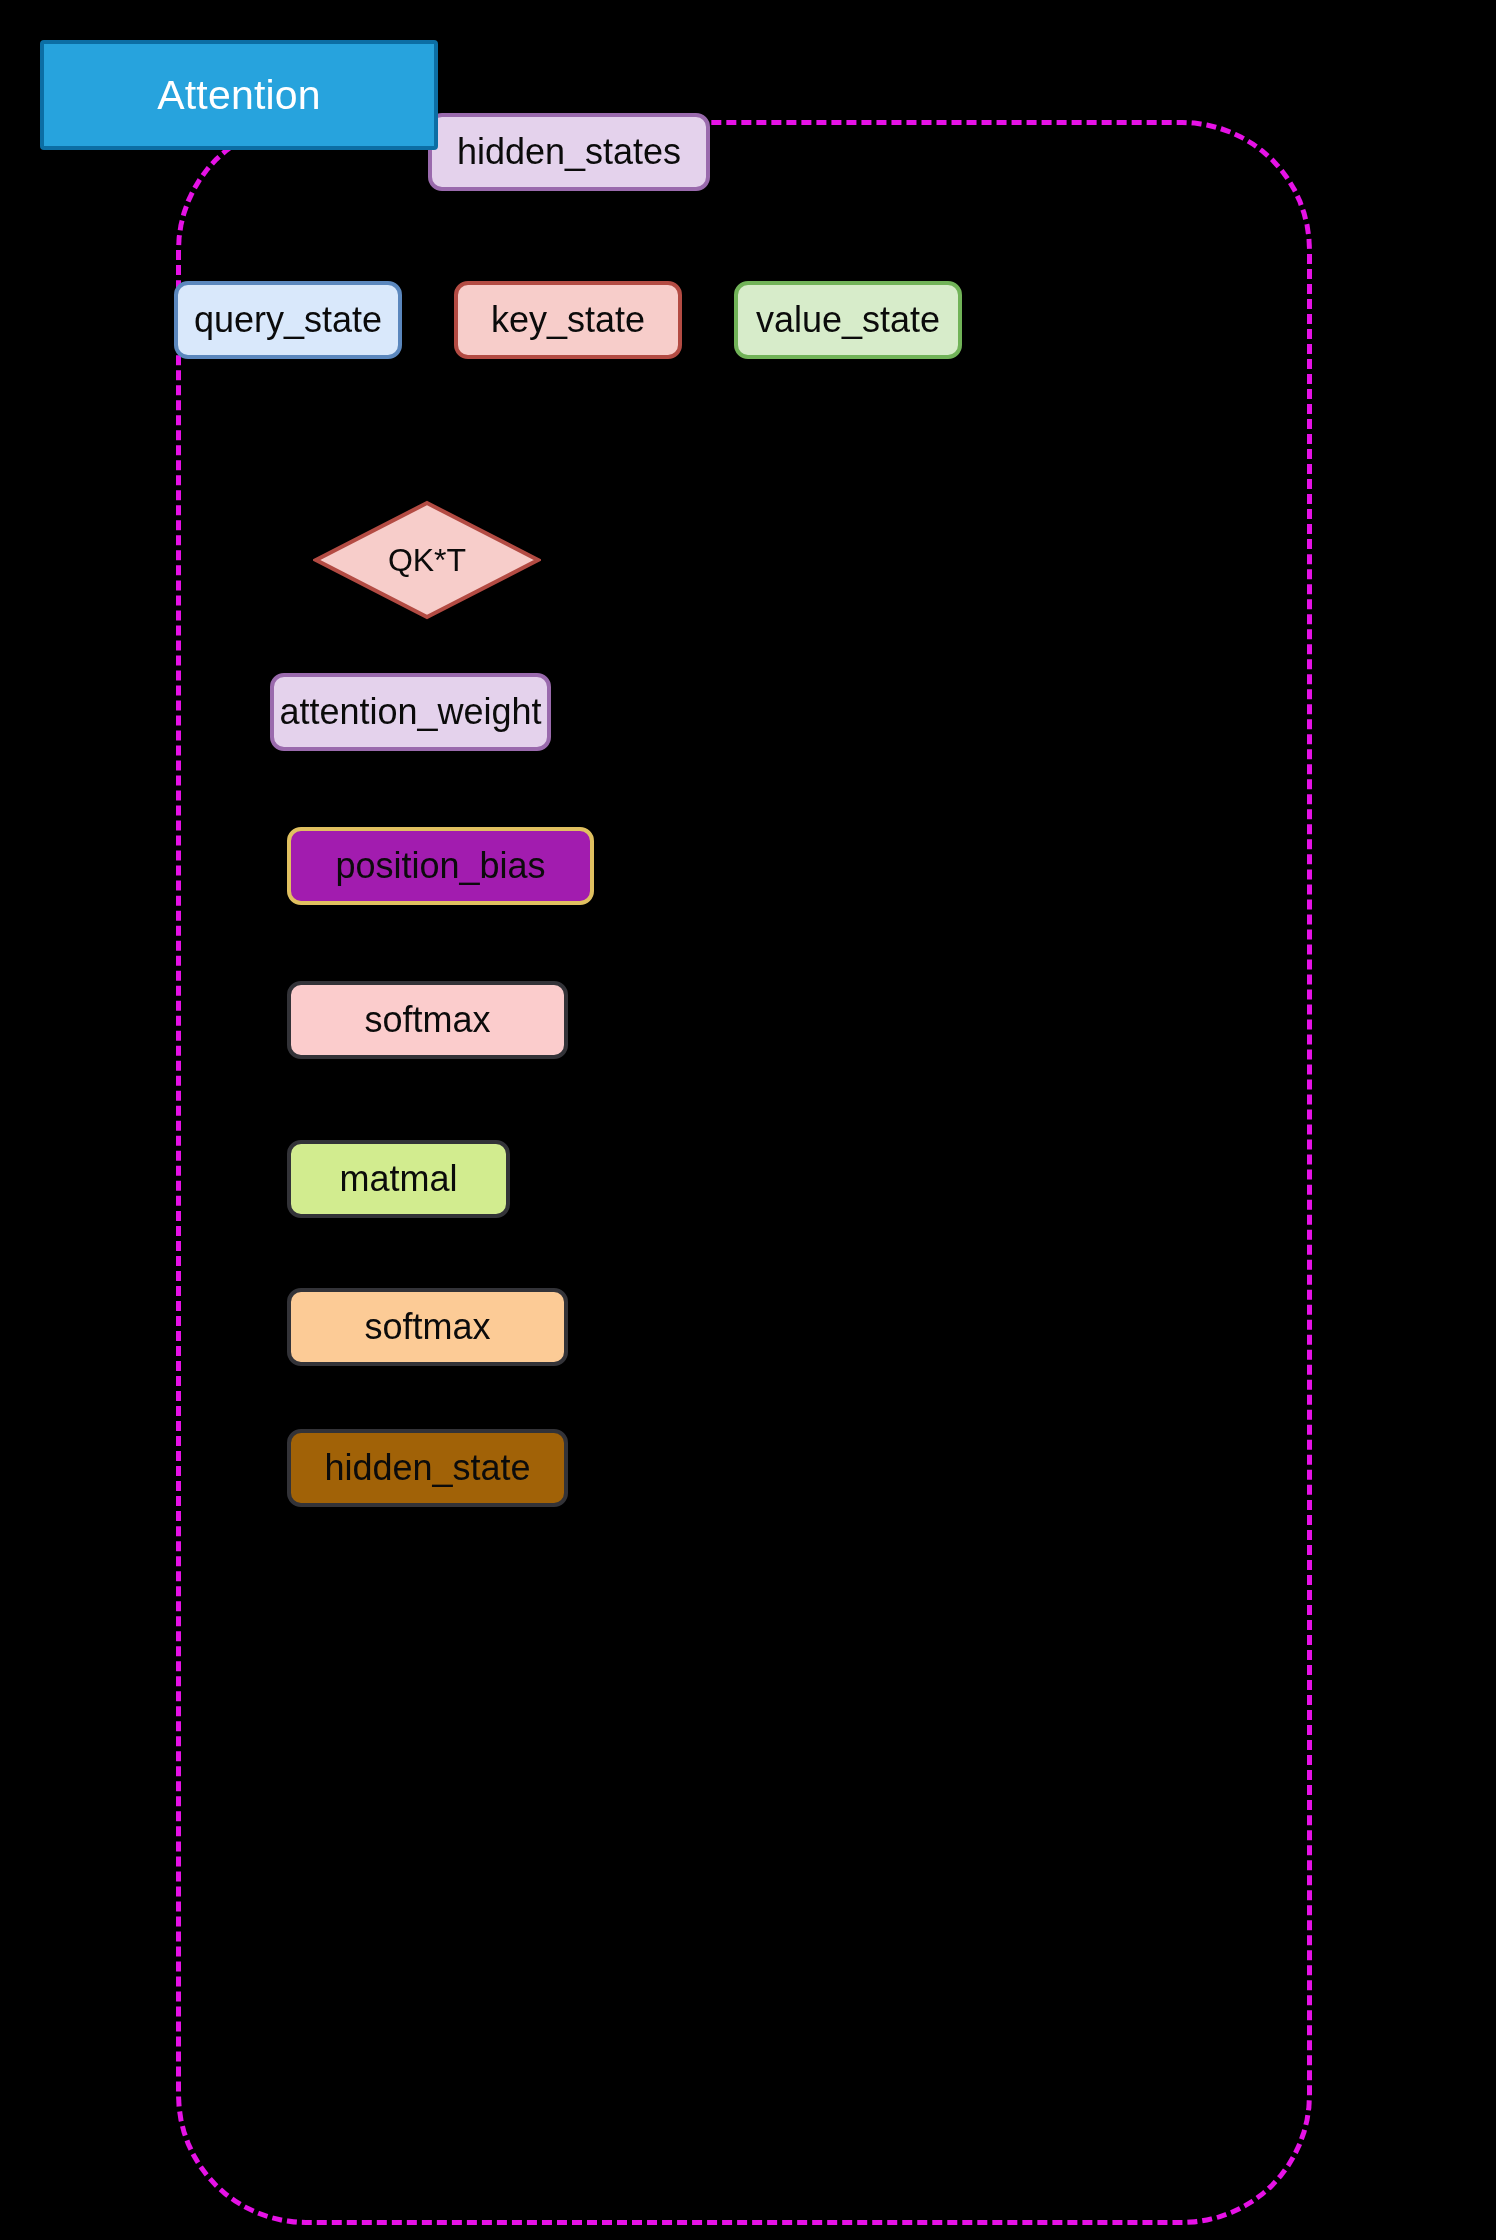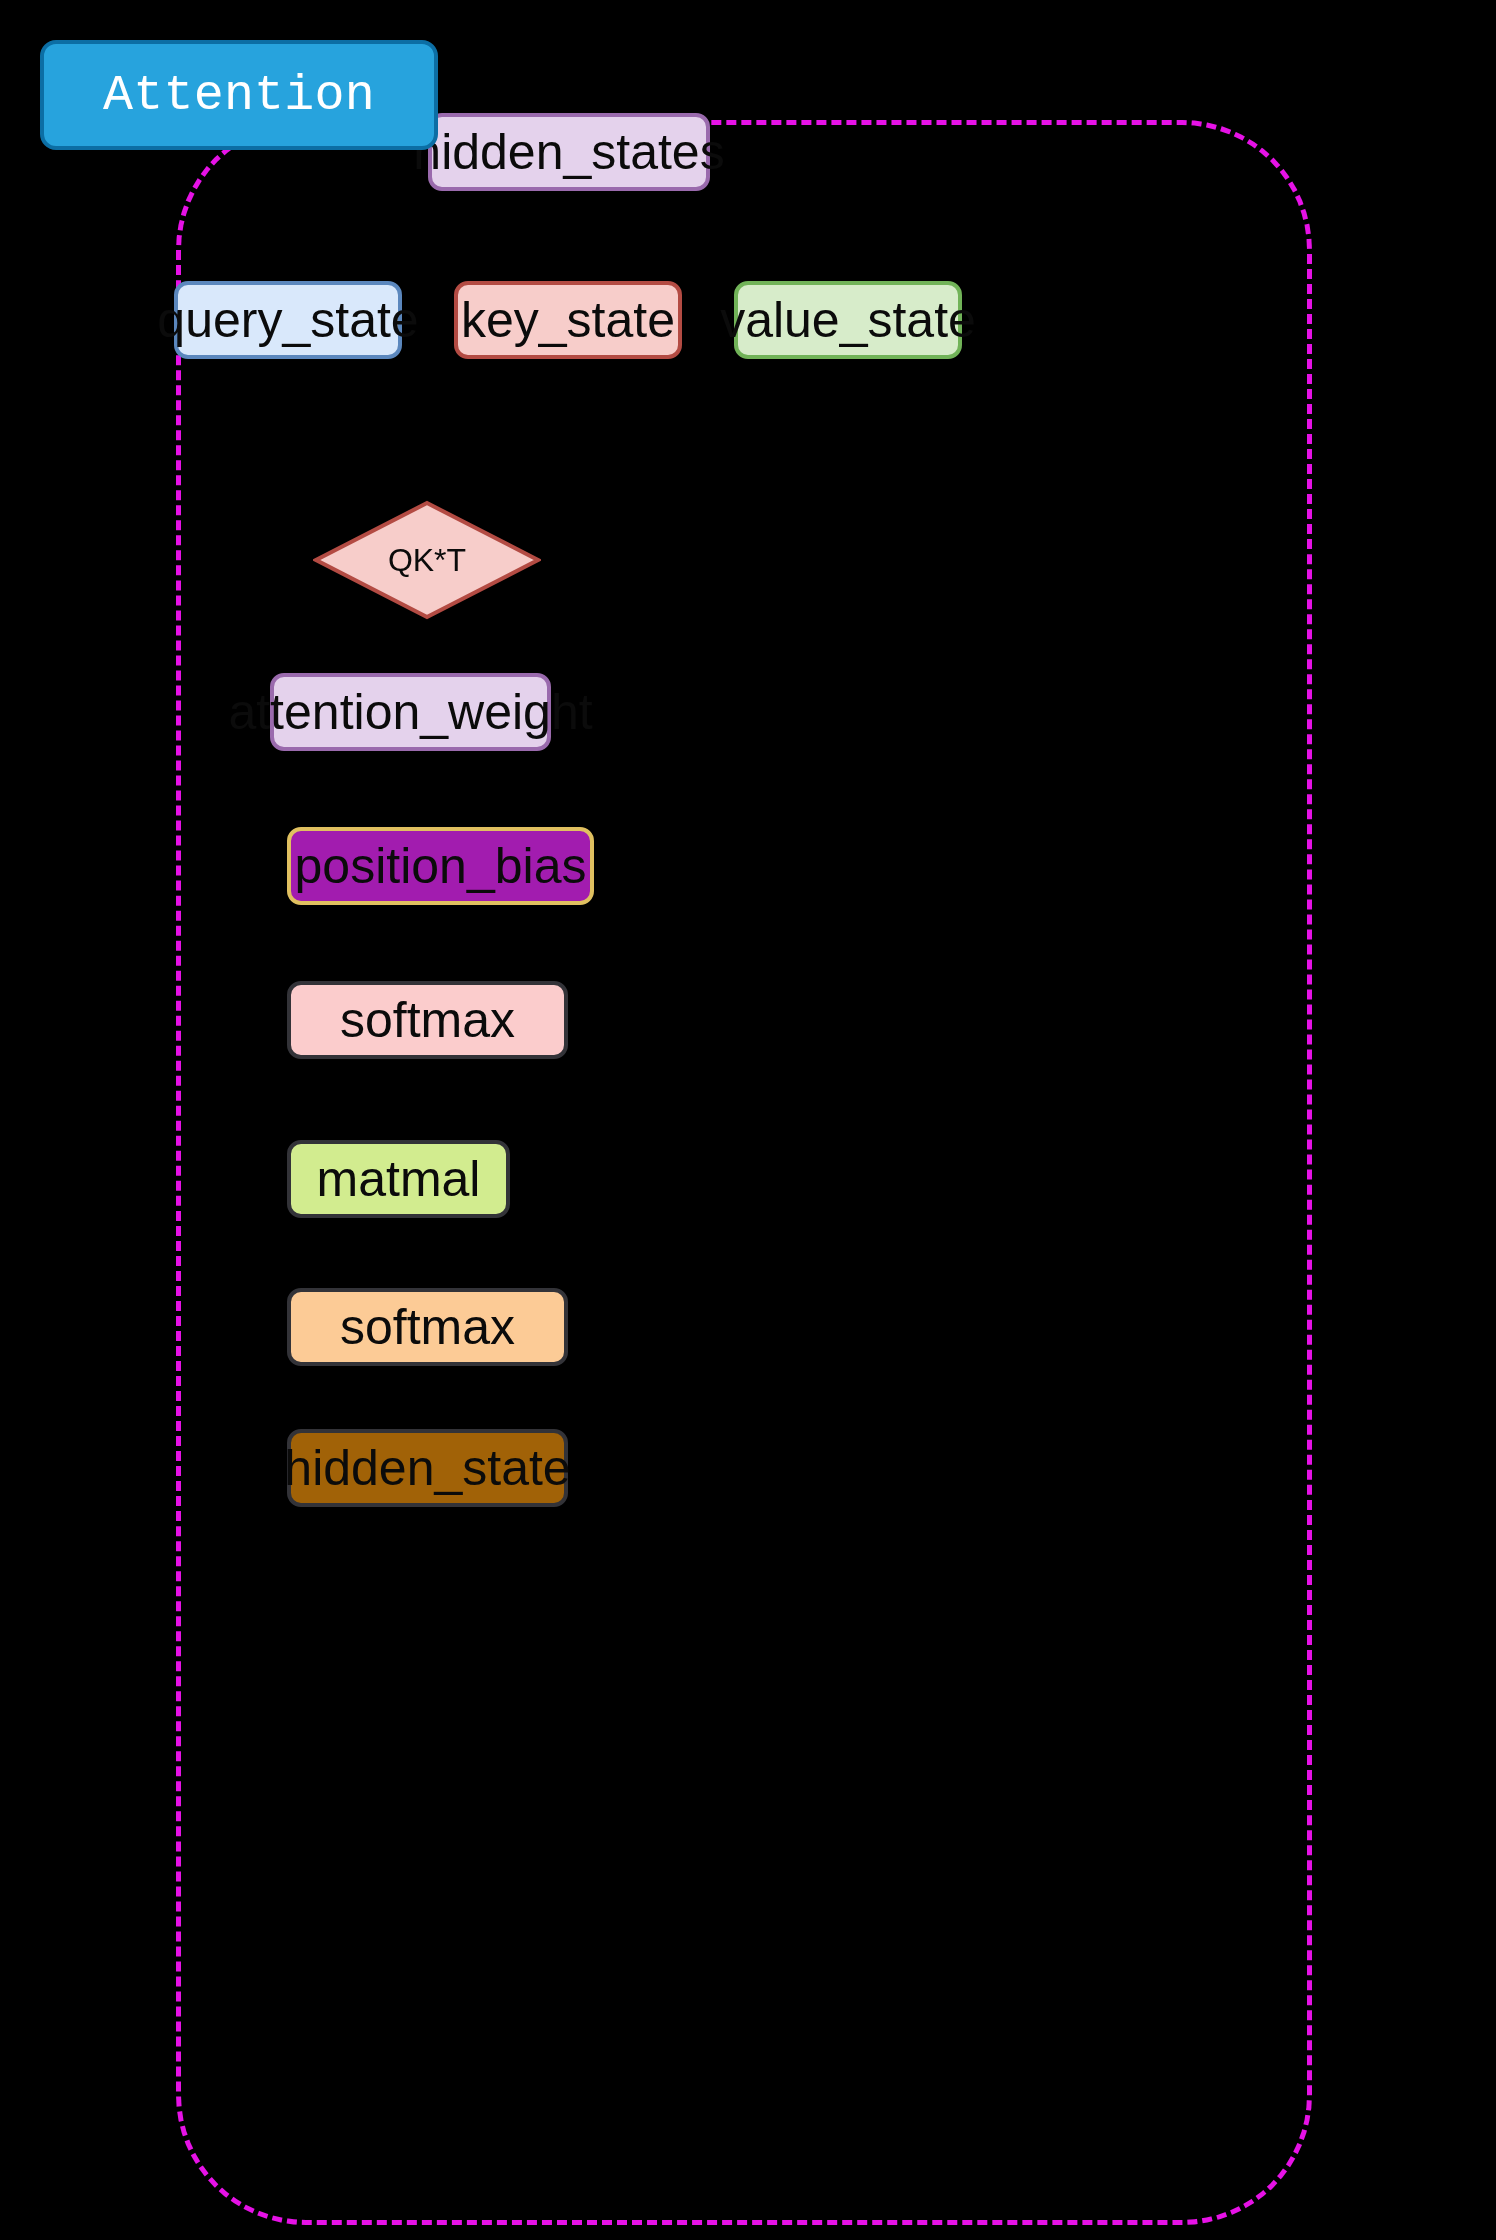--- a/index.html
+++ b/index.html
@@ -47,44 +47,43 @@
 
   
   .subgraph-title {
     position: absolute;
     left: 40px;
     top: 40px;
     width: 398px;
     height: 110px;
     background: #27a3dd;
     border: 4px solid #0c6ea4;
-    border-radius: 16px;
+    border-radius: 4px;
     box-sizing: border-box;
     display: flex;
     align-items: center;
     justify-content: center;
     color: #ffffff;
-    font-size: 50px;
+    font-size: 41px;
     letter-spacing: 0.2px;
     z-index: 5;
-    font-family: Liberation Mono, monospace;
   }
 
   
   .node {
     position: absolute;
     box-sizing: border-box;
     display: flex;
     align-items: center;
     justify-content: center;
     border-radius: 14px;
     border-width: 4px;
     border-style: solid;
     color: #0b0b0b;
-    font-size: 50px;
+    font-size: 36px;
     line-height: 1;
     white-space: nowrap;
     z-index: 3;
   }
 
   
   .diamond-wrap {
     position: absolute;
     z-index: 3;
   }

